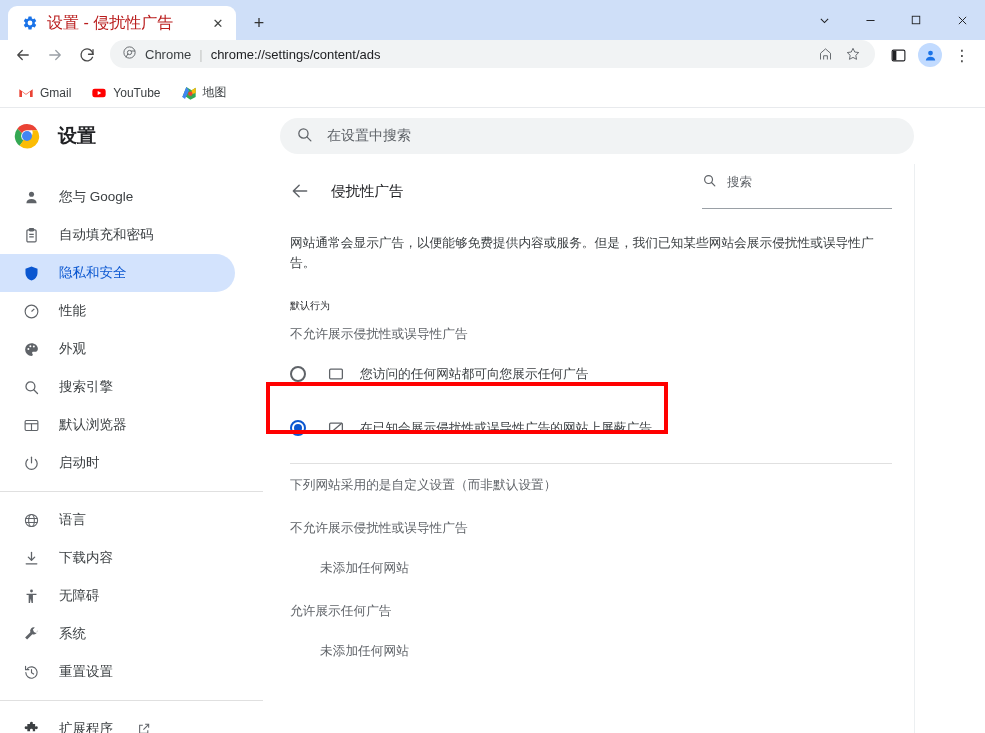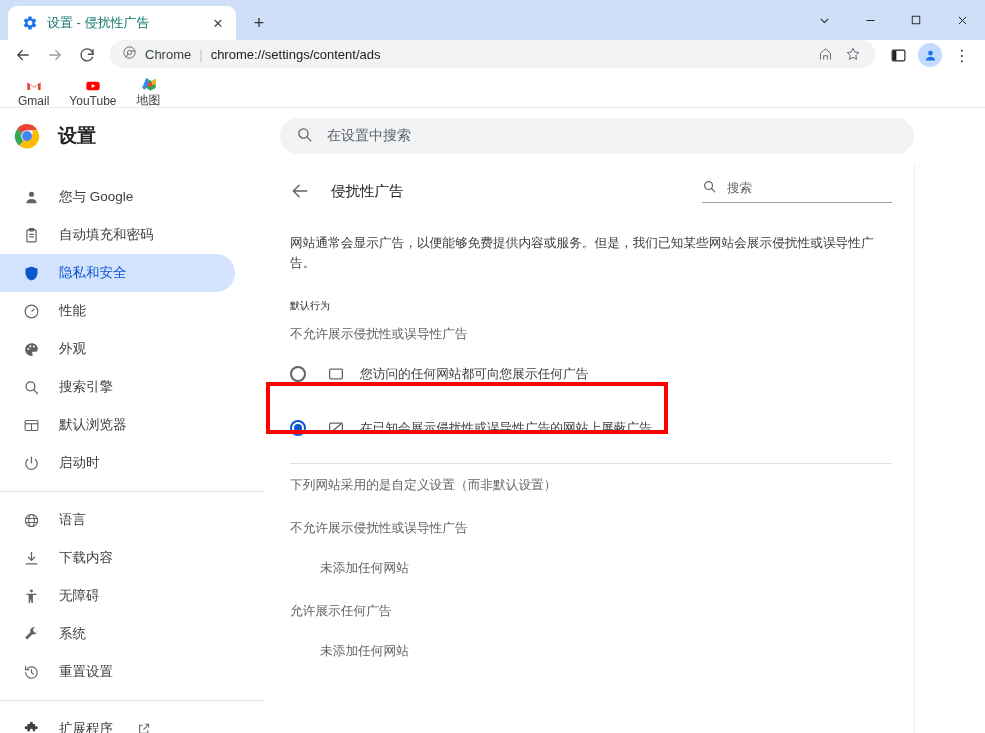--- a/index.html
+++ b/index.html
@@ -15,21 +15,21 @@
     height: 40px; background: #cfdff8;
     display: flex; align-items: flex-end; position: relative;
   }
   .tab {
     margin-left: 8px; width: 228px; height: 34px;
     background: #ffffff; border-radius: 9px 9px 0 0;
     display: flex; align-items: center; padding: 0 8px 0 14px; gap: 9px;
   }
   .tab-favicon { width: 16px; height: 16px; flex: 0 0 16px; }
   .tab-title {
-    flex: 1; font-size: 13px; color: #0f766e;
+    flex: 1; font-size: 16px; color: #b91c1c;
     white-space: nowrap; overflow: hidden; text-overflow: ellipsis;
   }
   .tab-close {
     width: 20px; height: 20px; border-radius: 50%;
     display: flex; align-items: center; justify-content: center;
     font-size: 13px; color: #444746; line-height: 1;
   }
   .newtab {
     width: 28px; height: 28px; margin-left: 9px; margin-bottom: 3px;
     border-radius: 50%; display: flex; align-items: center; justify-content: center;
@@ -71,22 +71,22 @@
     width: 24px; height: 24px; border-radius: 50%;
     background: #c2dbff; display: flex; align-items: center; justify-content: center;
   }
 
   
   .bookmarks {
     height: 30px; background: #fff; display: flex; align-items: center;
     padding: 0 10px; gap: 4px; border-bottom: 1px solid #e8eaed;
   }
   .bm {
-    display: flex; align-items: center; 
-    padding: 4px 8px; border-radius: 4px; font-size: 12px; color: #3c4043; flex-direction: column;
+    display: flex; align-items: center; gap: 6px;
+    padding: 4px 8px; border-radius: 4px; font-size: 12px; color: #3c4043;
   }
   .bm-ico { width: 16px; height: 16px; flex: 0 0 16px; }
 
   
   .set-header {
     height: 56px; background: #fff; display: flex; align-items: center;
     padding-left: 14px; gap: 0;
   }
   .chrome-logo { width: 26px; height: 26px; flex: 0 0 26px; }
   .set-title {
@@ -129,21 +129,21 @@
   }
 
   .page-head {
     height: 54px; display: flex; align-items: center; gap: 21px;
     padding-left: 20px; padding-right: 22px;
   }
   .back-arrow { width: 20px; height: 20px; color: #5f6368; flex: 0 0 20px; }
   .page-title { font-size: 14.5px; color: #202124; flex: 1; }
   .psearch {
     width: 190px; display: flex; align-items: center; gap: 10px;
-    border-bottom: 1px solid #9aa0a6; padding-bottom: 4px;
+    border-bottom: 1px solid #9aa0a6; padding-bottom: 16px;
   }
   .psearch-ph { font-size: 12.5px; color: #5f6368; }
 
   .intro {
     font-size: 12.7px; color: #3c4043; line-height: 1.55;
     padding: 16px 24px 0 20px;
   }
 
   .sect-label {
     font-size: 10px; color: #202124; padding: 26px 20px 0 20px;

